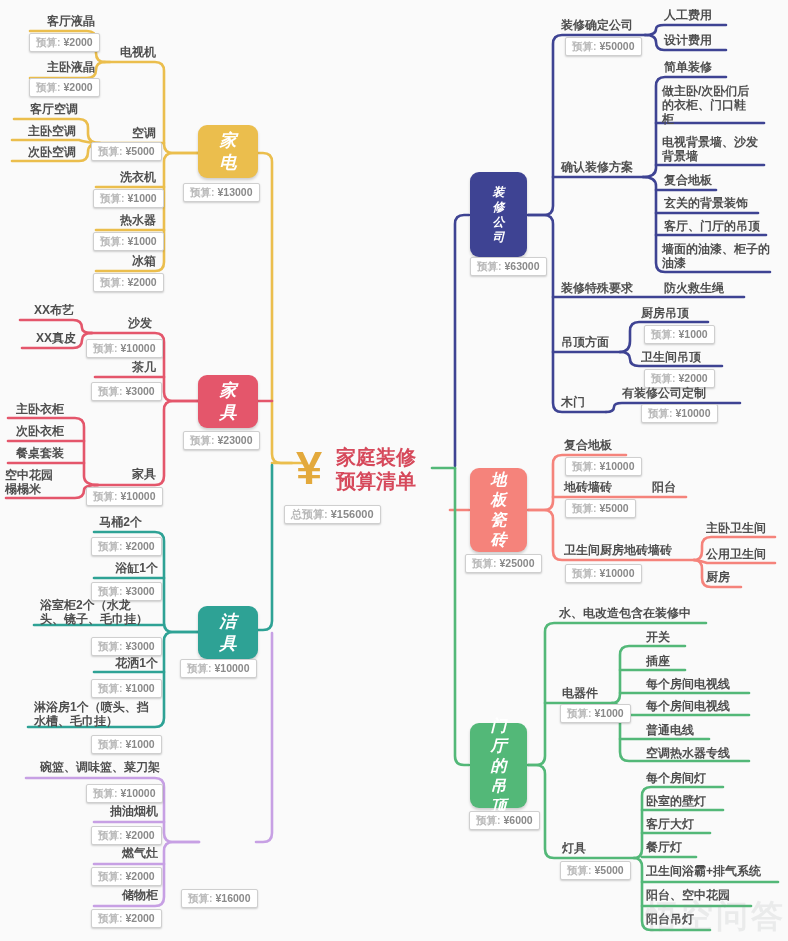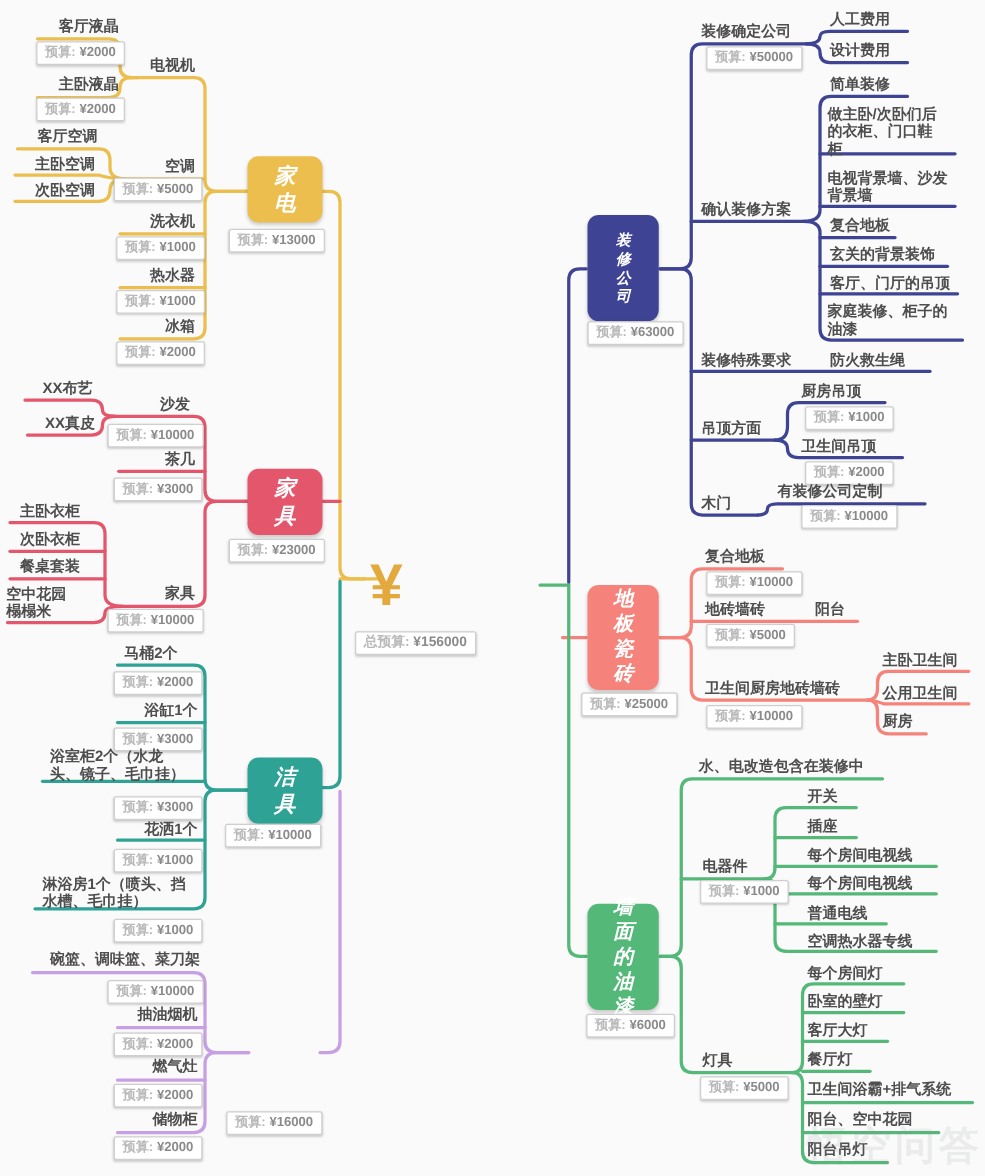--- a/index.html
+++ b/index.html
@@ -123,20 +123,22 @@
       <path d="M642 810 H723"></path>
       <path d="M642 833 H710"></path>
       <path d="M642 857 H696"></path>
       <path d="M634 858 Q642 858 642 867 V921 Q642 930 651 930 H710"></path>
       <path d="M642 882 H778"></path>
       <path d="M642 906 H751"></path>
     </g>
   </svg>
 
   <div class="yen">¥</div>
+  <div class="ttl">家庭装修
+预算清单</div>
   <div class="bx total"><span class="p">总预算:</span><span>¥156000</span></div>
 
   <div class="nd" style="left:198px;top:125px;width:60px;height:53px;background:var(--clr-appliance)">
       <span class="vtx">家电</span>
     </div>
   <div class="bx" style="left:183px;top:183px"><span class="p">预算:</span><span>¥13000</span></div>
   <div class="lb rt" style="left:98px;top:45px;width:58px">电视机</div>
   <div class="lb rt" style="left:29px;top:14px;width:66px">客厅液晶</div>
   <div class="bx" style="left:29px;top:33px"><span class="p">预算:</span><span>¥2000</span></div>
   <div class="lb rt" style="left:29px;top:60px;width:66px">主卧液晶</div>
@@ -209,21 +211,21 @@
   <div class="lb" style="left:561px;top:160px">确认装修方案</div>
   <div class="lb" style="left:664px;top:60px">简单装修</div>
   <div class="lb" style="left:662px;top:84px;width:106px">做主卧/次卧们后
 的衣柜、门口鞋
 柜</div>
   <div class="lb" style="left:662px;top:135px;width:110px">电视背景墙、沙发
 背景墙</div>
   <div class="lb" style="left:664px;top:173px">复合地板</div>
   <div class="lb" style="left:664px;top:196px">玄关的背景装饰</div>
   <div class="lb" style="left:664px;top:219px">客厅、门厅的吊顶</div>
-  <div class="lb" style="left:662px;top:242px;width:118px">家庭装修、柜子的
+  <div class="lb" style="left:662px;top:242px;width:118px">墙面的油漆、柜子的
 油漆</div>
   <div class="lb" style="left:561px;top:281px">装修特殊要求</div>
   <div class="lb" style="left:664px;top:281px">防火救生绳</div>
   <div class="lb" style="left:561px;top:335px">吊顶方面</div>
   <div class="lb" style="left:641px;top:306px">厨房吊顶</div>
   <div class="bx" style="left:644px;top:325px"><span class="p">预算:</span><span>¥1000</span></div>
   <div class="lb" style="left:641px;top:350px">卫生间吊顶</div>
   <div class="bx" style="left:644px;top:369px"><span class="p">预算:</span><span>¥2000</span></div>
   <div class="lb" style="left:561px;top:395px">木门</div>
   <div class="lb" style="left:622px;top:386px">有装修公司定制</div>
@@ -238,21 +240,21 @@
   <div class="lb" style="left:564px;top:480px">地砖墙砖</div>
   <div class="lb" style="left:652px;top:480px">阳台</div>
   <div class="bx" style="left:565px;top:499px"><span class="p">预算:</span><span>¥5000</span></div>
   <div class="lb" style="left:564px;top:543px">卫生间厨房地砖墙砖</div>
   <div class="bx" style="left:565px;top:564px"><span class="p">预算:</span><span>¥10000</span></div>
   <div class="lb" style="left:706px;top:521px">主卧卫生间</div>
   <div class="lb" style="left:706px;top:547px">公用卫生间</div>
   <div class="lb" style="left:706px;top:570px">厨房</div>
 
   <div class="nd" style="left:470px;top:723px;width:57px;height:85px;font-size:16px;background:var(--clr-plumbing)">
-      <span class="vtx">墙面的油漆</span>
+      <span class="vtx">门厅的吊顶</span>
     </div>
   <div class="bx" style="left:469px;top:811px"><span class="p">预算:</span><span>¥6000</span></div>
   <div class="lb" style="left:559px;top:606px">水、电改造包含在装修中</div>
   <div class="lb" style="left:562px;top:686px">电器件</div>
   <div class="bx" style="left:560px;top:704px"><span class="p">预算:</span><span>¥1000</span></div>
   <div class="lb" style="left:646px;top:630px">开关</div>
   <div class="lb" style="left:646px;top:654px">插座</div>
   <div class="lb" style="left:646px;top:677px">每个房间电视线</div>
   <div class="lb" style="left:646px;top:699px">每个房间电视线</div>
   <div class="lb" style="left:646px;top:723px">普通电线</div>

